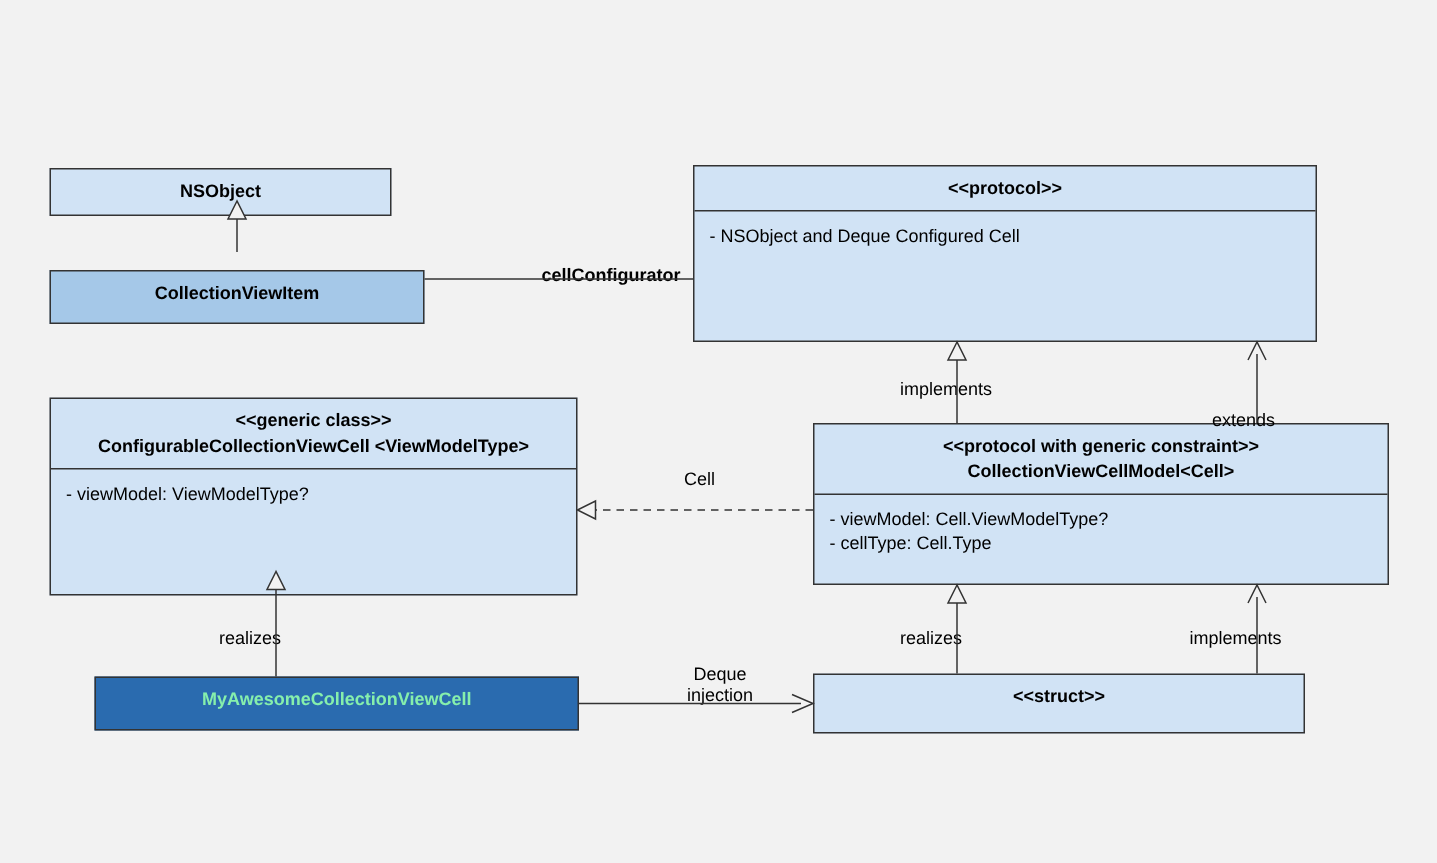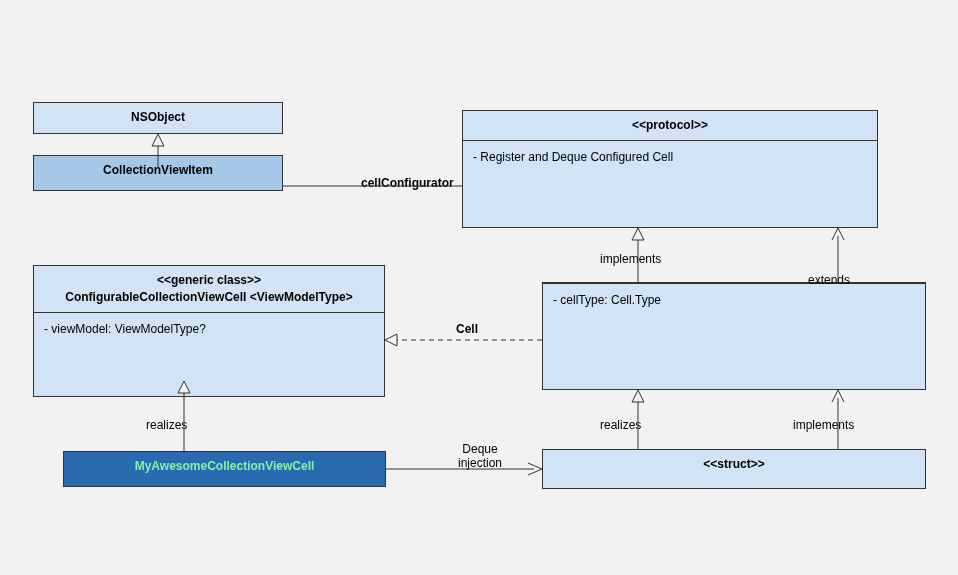--- a/index.html
+++ b/index.html
@@ -51,76 +51,81 @@
     pointer-events: none;
   }
   .arrow-line { stroke: #333; stroke-width: 1; fill: none; }
   .arrow-dashed { stroke: #333; stroke-width: 1; fill: none; stroke-dasharray: 5,4; }
   .arrow-open { fill: #f2f2f2; stroke: #333; stroke-width: 1; }
   .arrow-simple { fill: none; stroke: #333; stroke-width: 1; }
 </style>
 </head>
 <body>
 
-<div class="box" style="left:33px; top:102px; width:250px; height:32px;">
+<div class="box" style="left:33px; top:112px; width:228px; height:32px;">
   <div class="box-header">
     <span>NSObject</span>
   </div>
 </div>
 
-<div class="box dark" style="left:33px; top:155px; width:250px; height:36px;">
+<div class="box dark" style="left:33px; top:180px; width:250px; height:36px;">
   <div class="box-header">
     <span>CollectionViewItem</span>
   </div>
 </div>
 
 <div class="box" style="left:462px; top:110px; width:416px; height:118px;">
   <div class="box-header">
     <span class="stereo">&lt;&lt;protocol&gt;&gt;</span>
   </div>
   <div class="box-body">
-    <div>- Register and Deque Configured Cell</div>
+    <div>- NSObject and Deque Configured Cell</div>
   </div>
 </div>
 
 <div class="box" style="left:33px; top:265px; width:352px; height:132px;">
   <div class="box-header">
     <span class="stereo">&lt;&lt;generic class&gt;&gt;</span>
     <span>ConfigurableCollectionViewCell &lt;ViewModelType&gt;</span>
   </div>
   <div class="box-body" style="min-height:62px;">
     <div>- viewModel: ViewModelType?</div>
   </div>
 </div>
 
 <div class="box" style="left:542px; top:282px; width:384px; height:108px;">
+  <div class="box-header">
+    <span class="stereo">&lt;&lt;protocol with generic constraint&gt;&gt;</span>
+    <span>CollectionViewCellModel&lt;Cell&gt;</span>
+  </div>
   <div class="box-body">
+    <div>- viewModel: Cell.ViewModelType?</div>
     <div>- cellType: Cell.Type</div>
   </div>
 </div>
 
 <div class="box deep" style="left:63px; top:451px; width:323px; height:36px;">
   <div class="box-header">
     <span>MyAwesomeCollectionViewCell</span>
   </div>
 </div>
 
-<div class="box" style="left:542px; top:449px; width:384px; height:40px;">
+<div class="box" style="left:542px; top:449px; width:328px; height:40px;">
   <div class="box-header">
     <span class="stereo">&lt;&lt;struct&gt;&gt;</span>
   </div>
 </div>
 
 <div class="label" style="left:313px; top:176px; font-weight:bold;margin-left:48px;">cellConfigurator</div>
 
 <div class="label" style="left:600px; top:252px;">implements</div>
 
 <div class="label" style="left:808px; top:243px;margin-top:30px;">extends</div>
 
-<div class="label" style="left:456px; top:322px;font-weight:bold;">Cell</div>
+<div class="label" style="left:456px; top:312px;">Cell</div>
 
 <div class="label" style="left:146px; top:418px;">realizes</div>
 
 <div class="label" style="left:600px; top:418px;">realizes</div>
 
 <div class="label" style="left:793px; top:418px;">implements</div>
 
 <div class="label" style="left:458px; top:442px; text-align:center;">
   <div>Deque</div>
   <div>injection</div>

